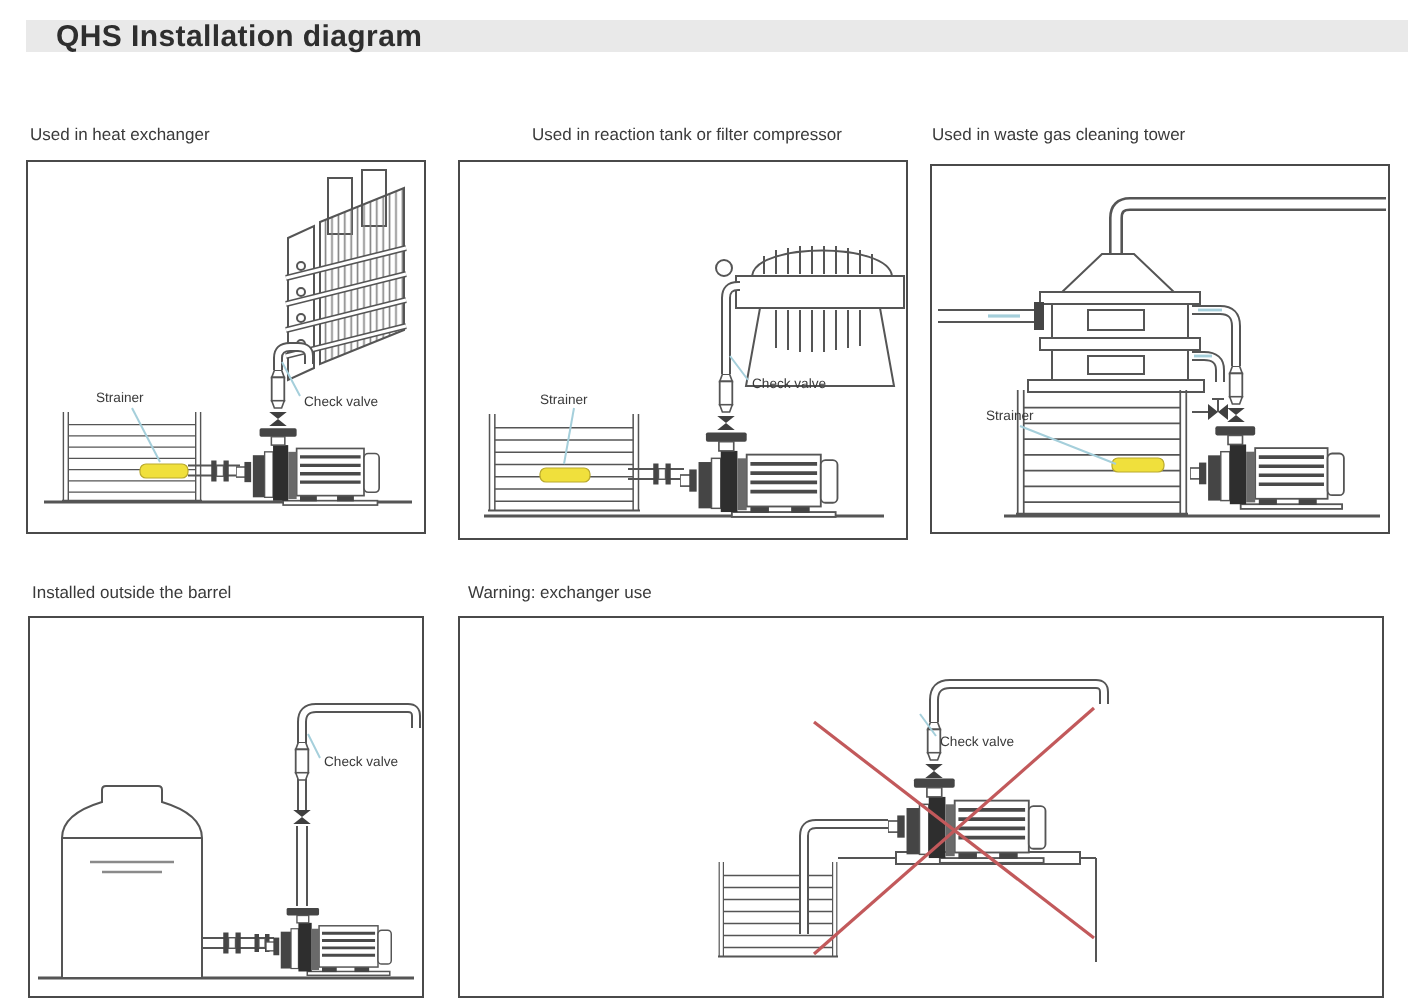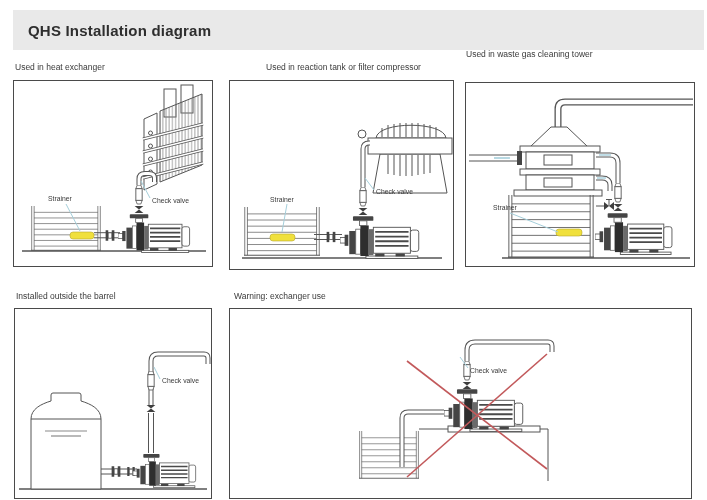--- a/index.html
+++ b/index.html
@@ -1,18 +1,18 @@
 <!DOCTYPE html>
 <html><head>
 <meta charset="utf-8">
 <style>
   html,body{margin:0;padding:0;background:#fff;}
   #page{position:relative;width:707px;height:500px;background:#fff;overflow:hidden;
         font-family:"Liberation Sans",sans-serif;}
-  #titlebar{position:absolute;left:13px;top:10px;width:691px;height:40px;background:#e9e9e9;
+  #titlebar{position:absolute;left:13px;top:10px;width:691px;height:16px;background:#e9e9e9;
             display:flex;align-items:center;}
   #titlebar .t{margin-left:15px;font-size:15px;font-weight:bold;color:#2e2e2e;letter-spacing:.2px;}
   .caption{position:absolute;font-size:8.5px;color:#3a3a3a;}
   .panel{position:absolute;border:1px solid #4a4a4a;background:#fff;}
   .panel svg{display:block;width:100%;height:100%;}
   
   .ln{stroke:#555;stroke-width:1;fill:none;}
   .shape{stroke:#555;stroke-width:1;fill:#fff;}
   .dark{fill:#454545;stroke:none;}
   .pipe-o{fill:none;stroke:#555;stroke-width:5;}
@@ -74,21 +74,21 @@
       </symbol>
     </defs>
   </svg>
 
   <div id="titlebar">
     <span class="t">QHS Installation diagram</span>
   </div>
 
   <div class="caption" style="left:15px;top:62px;">Used in heat exchanger</div>
   <div class="caption" style="left:234px;top:62px;margin-left:32px;">Used in reaction tank or filter compressor</div>
-  <div class="caption" style="left:466px;top:49px;">Used in waste gas cleaning tower</div>
+  <div class="caption" style="left:466px;top:62px;">Used in waste gas cleaning tower</div>
   <div class="caption" style="left:16px;top:291px;text-align:center;">Installed outside the barrel</div>
   <div class="caption" style="left:234px;top:291px;">Warning: exchanger use</div>
 
   <div class="panel" style="left:13px;top:80px;width:198px;height:185px;">
     <svg viewBox="0 0 198 185">
       <line class="grnd" x1="8" y1="170" x2="192" y2="170"></line>
 
       <g>
         <rect x="150" y="8" width="12" height="28" class="shape"></rect>
         <rect x="167" y="4" width="12" height="28" class="shape"></rect>

